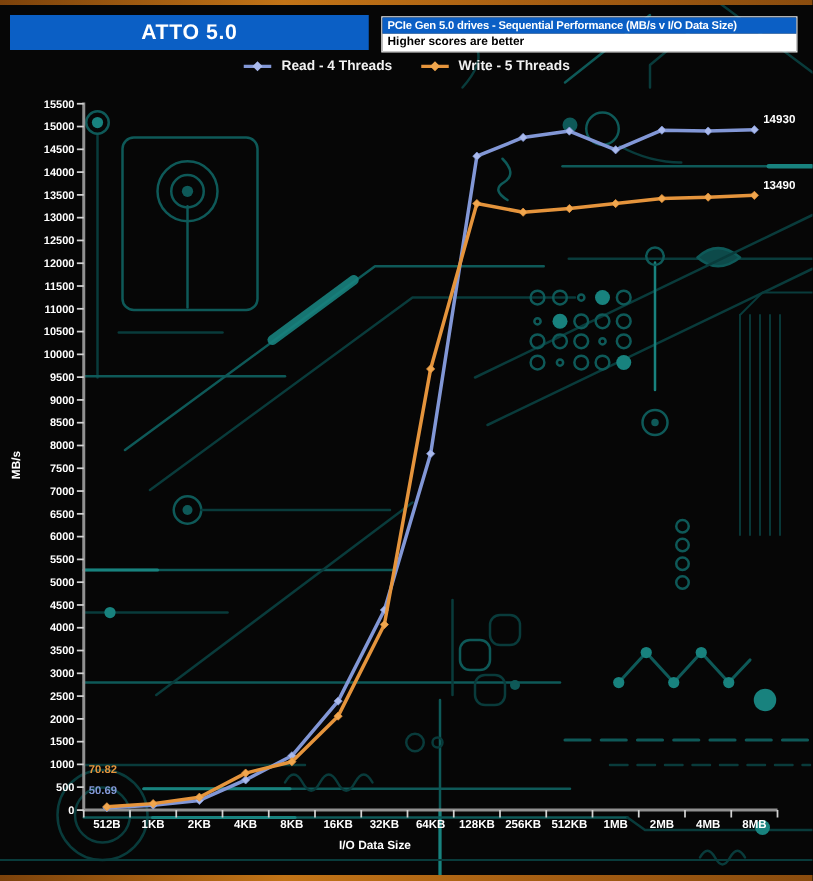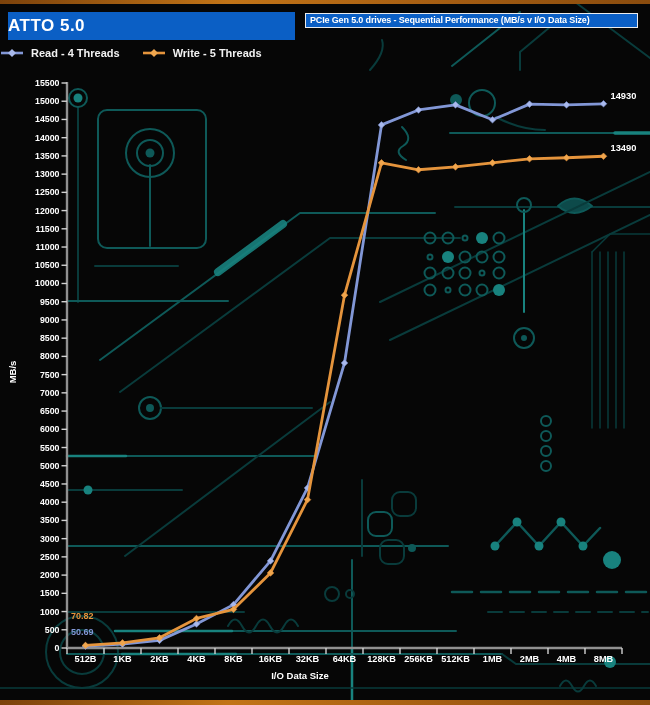--- a/index.html
+++ b/index.html
@@ -5,30 +5,30 @@
   html,body{margin:0;padding:0;background:#000;}
   body{width:650px;height:705px;position:relative;overflow:hidden;
        font-family:"Liberation Sans",sans-serif;background:#060606;}
   .edge{position:absolute;left:0;width:650px;height:4px;z-index:5;
         background:linear-gradient(90deg,#7c420b,#c27417 35%,#a35c12 70%,#8a4c0e);}
   #edge-top{top:0;}
   #edge-bottom{top:700px;height:5px;}
   #bg-art,#chart{position:absolute;left:0;top:0;z-index:1;}
   #chart{z-index:2;}
   #title-box{position:absolute;left:8px;top:12px;width:287px;height:28px;z-index:4;
-             display:flex;align-items:center;justify-content:flex-start;
+             display:flex;align-items:center;justify-content:center;
              color:#fff;font-weight:bold;font-size:17px;letter-spacing:.5px;}
   #info-panel{position:absolute;left:305px;top:13px;width:333px;z-index:4;
               border:1px solid #ececec;box-sizing:border-box;}
   #info-title{color:#fff;font-weight:bold;font-size:9px;letter-spacing:-0.15px;
               padding:1px 4px 2px 4px;white-space:nowrap;overflow:hidden;}
   #info-tag{background:#fff;color:#000;font-weight:bold;font-size:9.5px;
             padding:1px 4px 2px 4px;white-space:nowrap;}
   #legend{position:absolute;left:0;top:45px;width:650px;height:16px;z-index:4;
-          display:flex;align-items:center;gap:7px;}
+          display:flex;align-items:center;justify-content:center;gap:7px;}
   .legend-label{color:#f2f2f2;font-weight:bold;font-size:11px;}
   .legend-marker{display:block;}
   .gap{width:8px;}
   text{font-family:"Liberation Sans",sans-serif;font-weight:bold;}
 </style>
 </head>
 <body>
 
 <div id="edge-top" class="edge"></div>
 <div id="edge-bottom" class="edge"></div>
@@ -298,20 +298,21 @@
     </g>
     <text x="71" y="618.5" font-size="9" fill="#e5943c">70.82</text>
     <text x="610.5" y="151.26774193548385" font-size="9.3" fill="#ffffff">13490</text>
   </svg>
 
 <div id="title-box" style="background: rgb(11, 95, 197);">
   <span>ATTO 5.0</span>
 </div>
 <div id="info-panel">
   <div id="info-title" style="background: rgb(11, 95, 197);">PCIe Gen 5.0 drives - Sequential Performance (MB/s v I/O Data Size)</div>
+  <div id="info-tag">Higher scores are better</div>
 </div>
 
 <div id="legend">
   <svg class="legend-marker" width="24" height="10">
     <line x1="1" y1="5" x2="23" y2="5" stroke="#8297d6" stroke-width="2.6"></line>
     <path d="M12,1 L16,5 L12,9 L8,5 Z" fill="#a9b9ec"></path>
   </svg>
   <span class="legend-label">Read - 4 Threads</span>
   <span class="gap"></span>
   <svg class="legend-marker" width="24" height="10">

